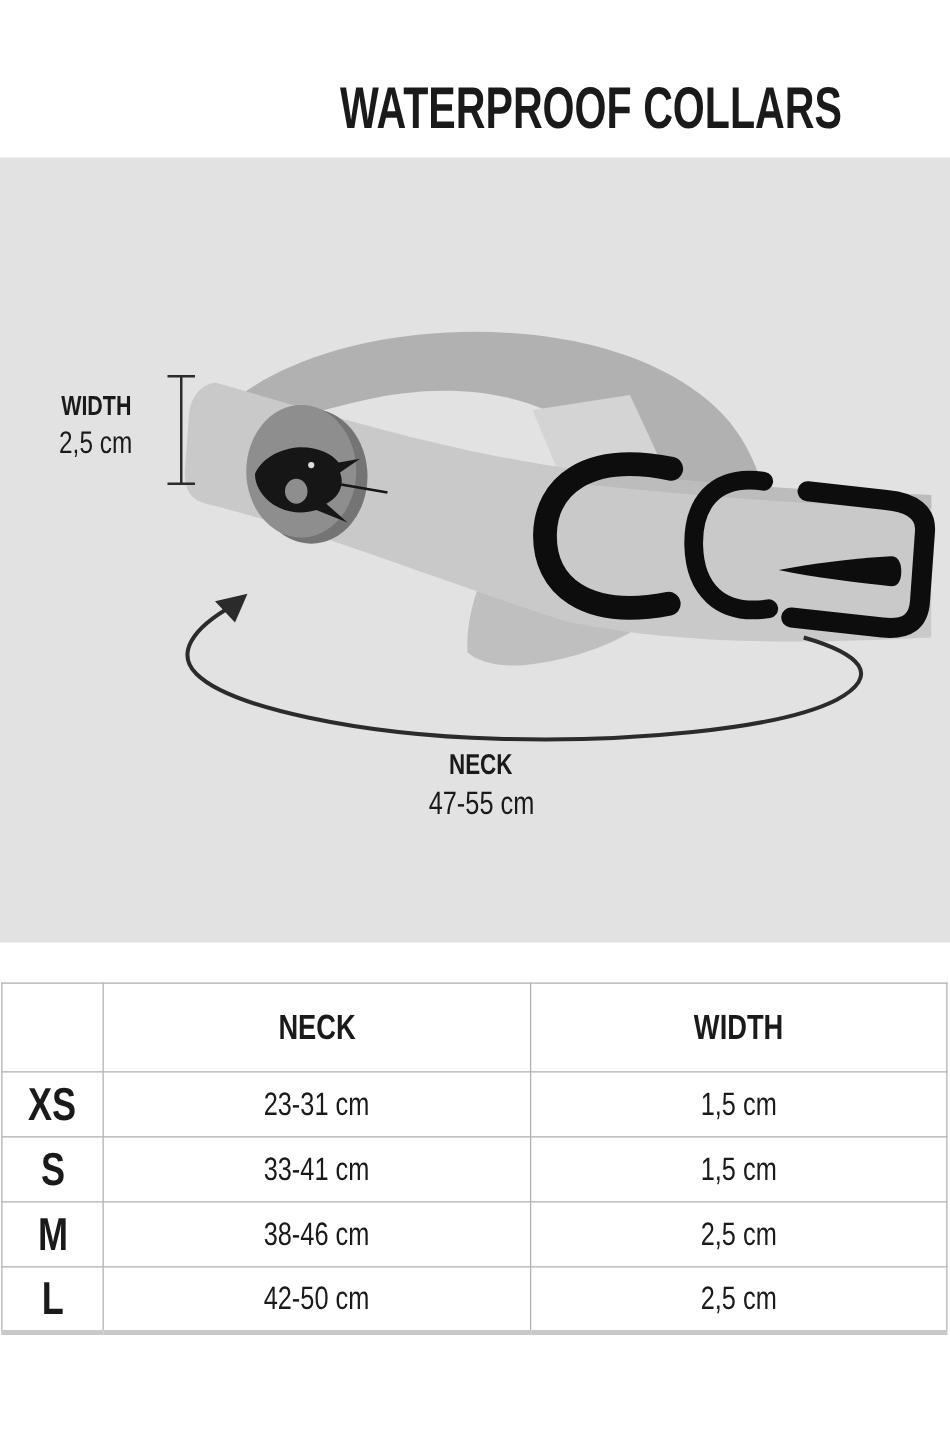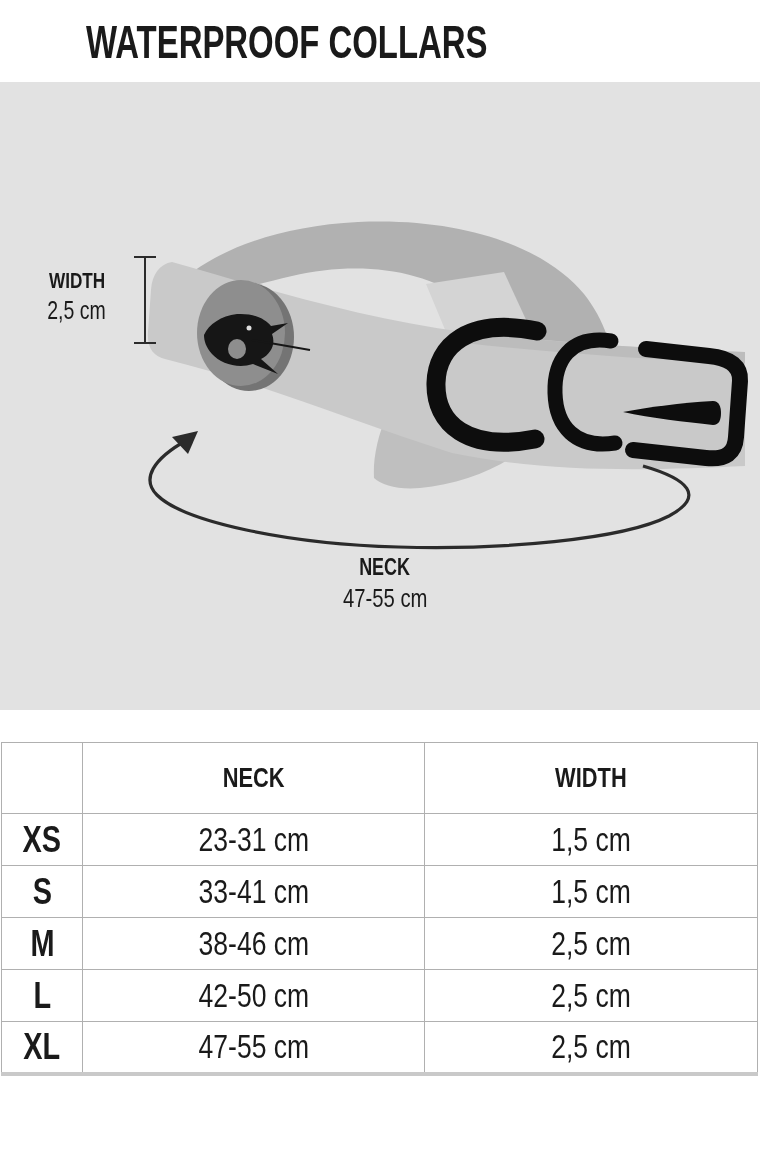--- a/index.html
+++ b/index.html
@@ -4,21 +4,21 @@
 <style>
   html,body { margin:0; padding:0; }
   body {
     width:760px; height:1160px; background:#ffffff;
     font-family:"Liberation Sans","DejaVu Sans",sans-serif;
     color:#1a1a1a; overflow:hidden;
   }
   .cond   { display:inline-block; transform:scaleX(.78); transform-origin:50% 50%; white-space:nowrap; }
   .cond-t { display:inline-block; transform:scaleX(.70); transform-origin:50% 50%; white-space:nowrap; }
 
-  .page-header { height:82px; display:flex; align-items:center; justify-content:flex-start; }
+  .page-header { height:82px; display:flex; align-items:center; justify-content:flex-end;margin-top:44px; }
   .page-title  { margin:0; font-size:47px; font-weight:700; letter-spacing:0; line-height:1; }
 
   .diagram-panel { position:relative; width:760px; height:628px; background:#e2e2e2; }
   .diagram-panel svg { position:absolute; left:0; top:0; }
 
   .measure-label { position:absolute; text-align:center; line-height:1.15; }
   .measure-label .name { font-weight:700; }
   .width-label { left:16px;  top:186px; width:122px; }
   .width-label .name { font-size:22px; }
   .width-label .val  { font-size:25px; margin-top:3px; }
@@ -28,21 +28,21 @@
 
   table.size-table {
     width:756px; margin:32px 0 0 1px;
     border-collapse:collapse; table-layout:fixed; text-align:center;
   }
   .size-table th, .size-table td { border:1px solid #b0b0b0; padding:0; }
   .size-table thead tr { height:71px; }
   .size-table tbody tr { height:52px; }
   .size-table th { font-size:28px; font-weight:700; }
   .size-table td.size-cell  { font-size:37px; font-weight:700; }
-  .size-table td.value-cell { font-size:34px; font-weight:400; }
+  .size-table td.value-cell { font-size:26px; font-weight:400; }
   .size-table tbody tr:last-child th,
   .size-table tbody tr:last-child td { border-bottom:4px solid #c9c9c9; }
 </style>
 </head>
 <body>
 
 <header class="page-header">
   <h1 class="page-title"><span class="cond-t">WATERPROOF COLLARS</span></h1>
 </header>
 
@@ -121,19 +121,14 @@
     <tr>
       <td class="size-cell"><span class="cond">M</span></td>
       <td class="value-cell"><span class="cond">38-46 cm</span></td>
       <td class="value-cell"><span class="cond">2,5 cm</span></td>
     </tr>
     <tr>
       <td class="size-cell"><span class="cond">L</span></td>
       <td class="value-cell"><span class="cond">42-50 cm</span></td>
       <td class="value-cell"><span class="cond">2,5 cm</span></td>
     </tr>
-    <tr>
-      <td class="size-cell"><span class="cond">XL</span></td>
-      <td class="value-cell"><span class="cond">47-55 cm</span></td>
-      <td class="value-cell"><span class="cond">2,5 cm</span></td>
-    </tr>
   </tbody>
 </table>
 
 </body></html>

